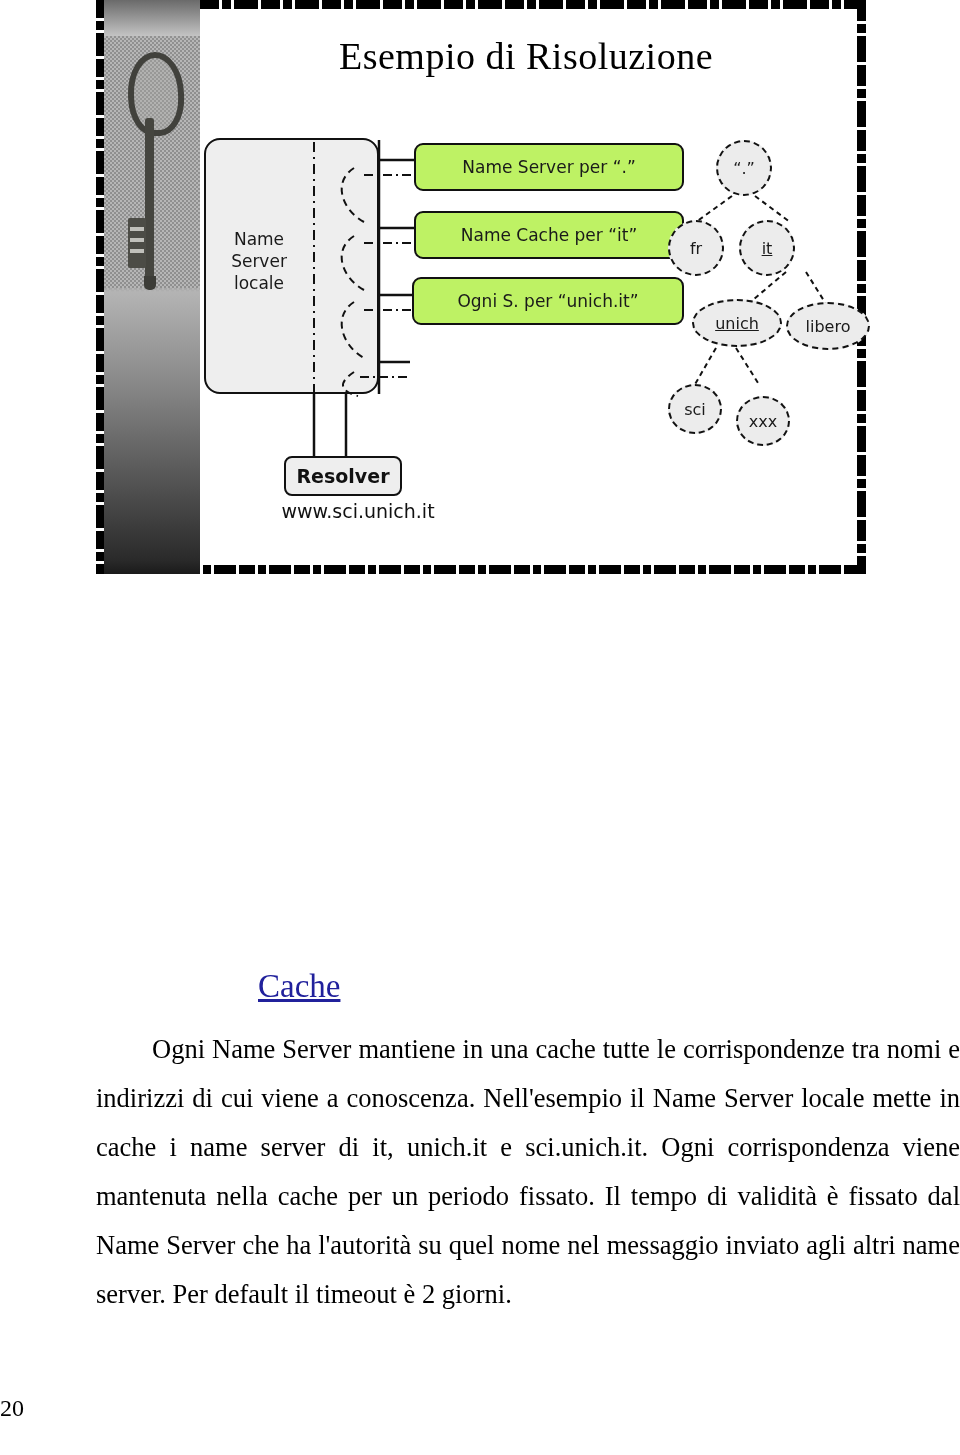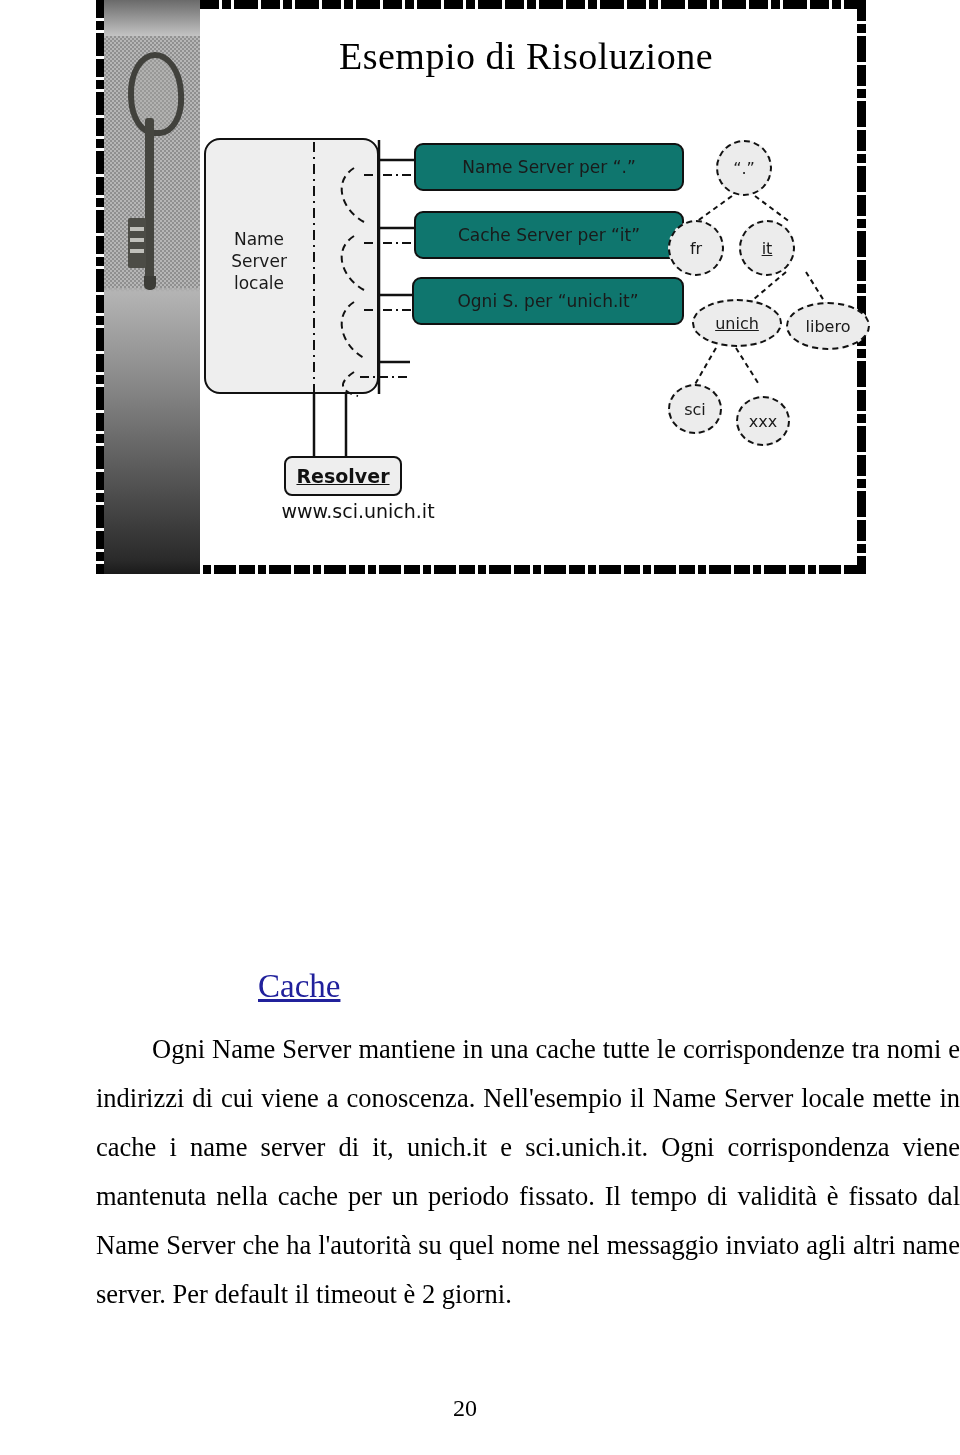--- a/index.html
+++ b/index.html
@@ -142,21 +142,21 @@
     left: 108px; top: 228px; width: 110px;
     text-align: center;
     font-family: "DejaVu Sans", "Liberation Sans", sans-serif;
     font-size: 17px;
     line-height: 22px;
     color: #1a1a1a;
   }
 
   .ns-box {
     position: absolute;
-    background: #0f766e;
+    background: #bef264;
     border: 2.5px solid #111111;
     border-radius: 9px;
     box-sizing: border-box;
     font-family: "DejaVu Sans", "Liberation Sans", sans-serif;
     font-size: 17px;
     color: #1a1a1a;
     display: flex;
     align-items: center;
     justify-content: center;
     white-space: nowrap;
@@ -168,21 +168,21 @@
 
   .resolver-box {
     position: absolute;
     left: 188px; top: 456px; width: 118px; height: 40px;
     background: #eeeeee;
     border: 2.5px solid #111111;
     border-radius: 8px;
     box-sizing: border-box;
     display: flex; align-items: center; justify-content: center;
     font-family: "DejaVu Sans", "Liberation Sans", sans-serif;
-    font-size: 19px; font-weight: bold; color: #111; text-decoration: underline;
+    font-size: 19px; font-weight: bold; color: #111;
   }
   .resolver-url {
     position: absolute;
     left: 172px; top: 500px; width: 180px;
     text-align: center;
     font-family: "DejaVu Sans", "Liberation Sans", sans-serif;
     font-size: 19px;
     color: #111;
   }
 
@@ -219,21 +219,21 @@
     font-size: 26.5px;
     line-height: 49px;
     color: #000000;
     text-align: justify;
     text-indent: 56px;
     font-family: "Liberation Serif", "DejaVu Serif", serif;
   }
   #page-number {
     position: absolute;
     left: 0; top: 1395px; width: 930px;
-    text-align: center;
+    text-align: left;
     font-size: 24px;
     color: #000;
     font-family: "Liberation Serif", "DejaVu Serif", serif;
   }
 </style>
 </head>
 <body>
 
 <div id="slide">
 
@@ -292,21 +292,21 @@
 
       <path d="M636,196 L600,222" stroke="#111" stroke-width="2" fill="none" stroke-dasharray="5,4"></path>
       <path d="M659,196 L694,222" stroke="#111" stroke-width="2" fill="none" stroke-dasharray="5,4"></path>
       <path d="M690,272 L652,304" stroke="#111" stroke-width="2" fill="none" stroke-dasharray="5,4"></path>
       <path d="M710,272 L730,304" stroke="#111" stroke-width="2" fill="none" stroke-dasharray="5,4"></path>
       <path d="M620,348 L598,386" stroke="#111" stroke-width="2" fill="none" stroke-dasharray="5,4"></path>
       <path d="M640,348 L664,386" stroke="#111" stroke-width="2" fill="none" stroke-dasharray="5,4"></path>
     </svg>
 
     <div class="ns-box ns-box-0">Name Server per “.”</div>
-    <div class="ns-box ns-box-1">Cache Server per “it”</div>
+    <div class="ns-box ns-box-1">Name Cache per “it”</div>
     <div class="ns-box ns-box-2">Ogni S. per “unich.it”</div>
 
     <div class="resolver-box">Resolver</div>
     <div class="resolver-url">www.sci.unich.it</div>
 
     <div class="node" style="left:620px;top:140px;width:56px;height:56px;">“.”</div>
     <div class="node" style="left:572px;top:220px;width:56px;height:56px;">fr</div>
     <div class="node" style="left:643px;top:220px;width:56px;height:56px;text-decoration:underline;">it</div>
     <div class="node" style="left:596px;top:299px;width:90px;height:48px;text-decoration:underline;">unich</div>
     <div class="node" style="left:690px;top:302px;width:84px;height:48px;">libero</div>

